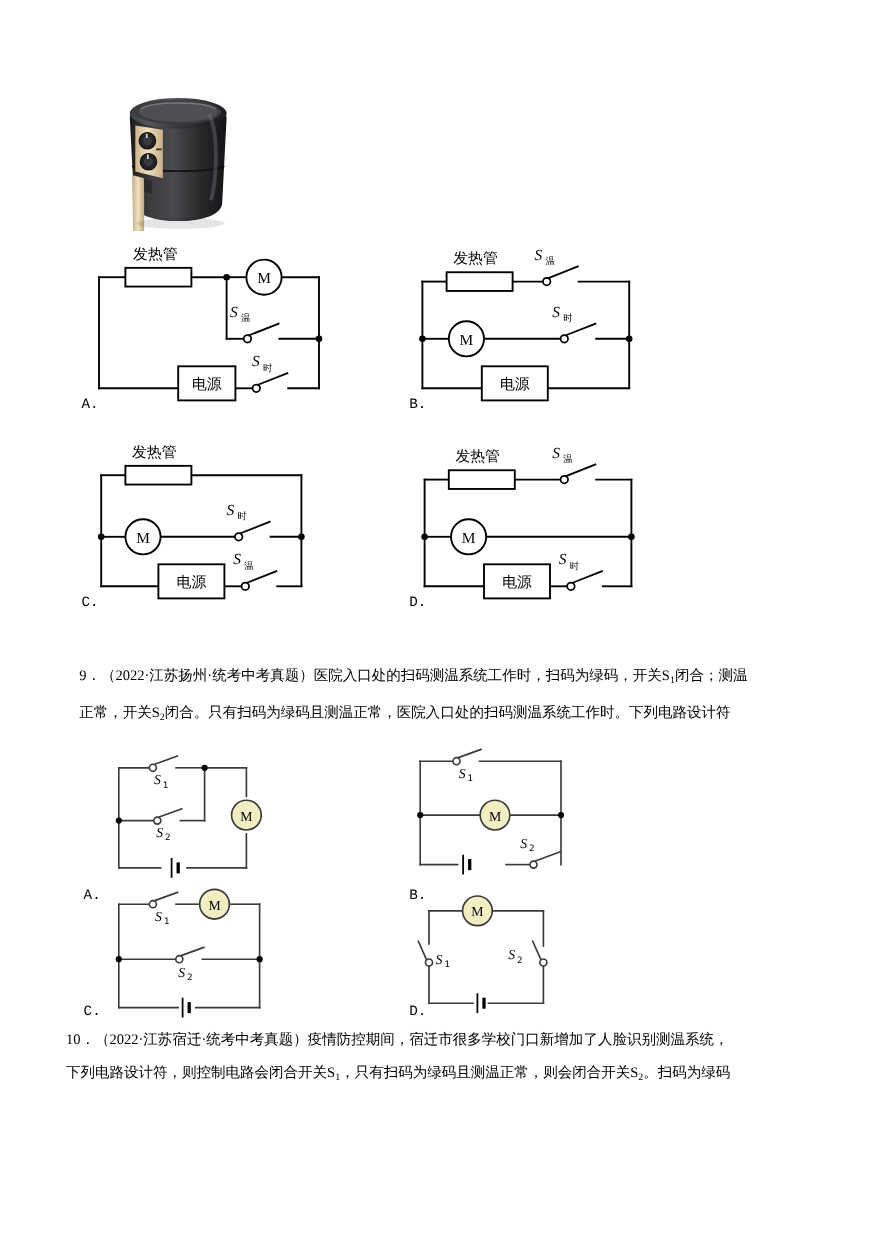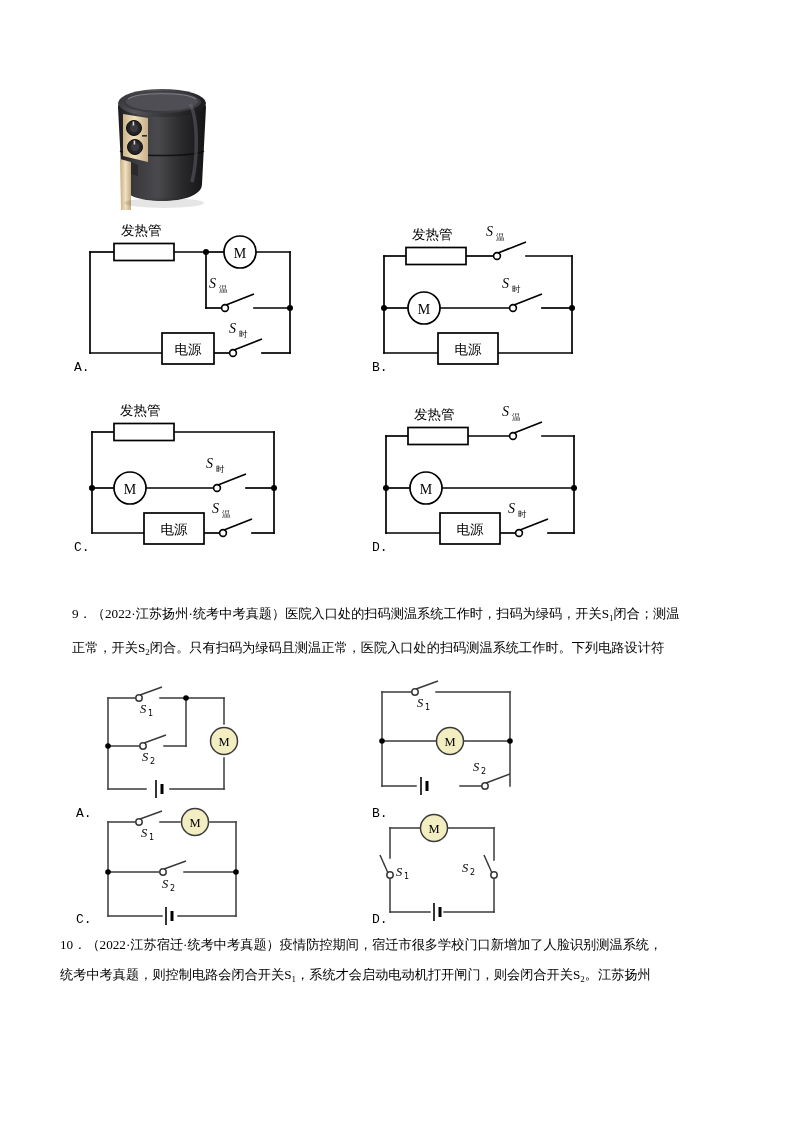--- a/index.html
+++ b/index.html
@@ -495,16 +495,16 @@
       <g stroke="#000" fill="none">
         <path d="M62 103 L62 121" stroke-width="1.6"></path>
         <path d="M68 107 L68 117" stroke-width="3"></path>
       </g>
     </svg>
   </div>
   <div class="optlabel" style="left:372px;top:912px;">D.</div>
 
   <div class="para" style="left:60px;top:930px;width:650px;">
     <div><span>10．（2022·江苏宿迁·统考中考真题）疫情防控期间，宿迁市很多学校门口新增加了人脸识别测温系统，</span></div>
-    <div><span>统考中考真题，则控制电路会闭合开关S</span><sub>1</sub><span>，系统才会启动电动机打开闸门，则会闭合开关S</span><sub>2</sub><span>。江苏扬州</span></div>
+    <div><span>下列电路设计符，则控制电路会闭合开关S</span><sub>1</sub><span>，只有扫码为绿码且测温正常，则会闭合开关S</span><sub>2</sub><span>。扫码为绿码</span></div>
   </div>
 
 </div>
 
 </body></html>

